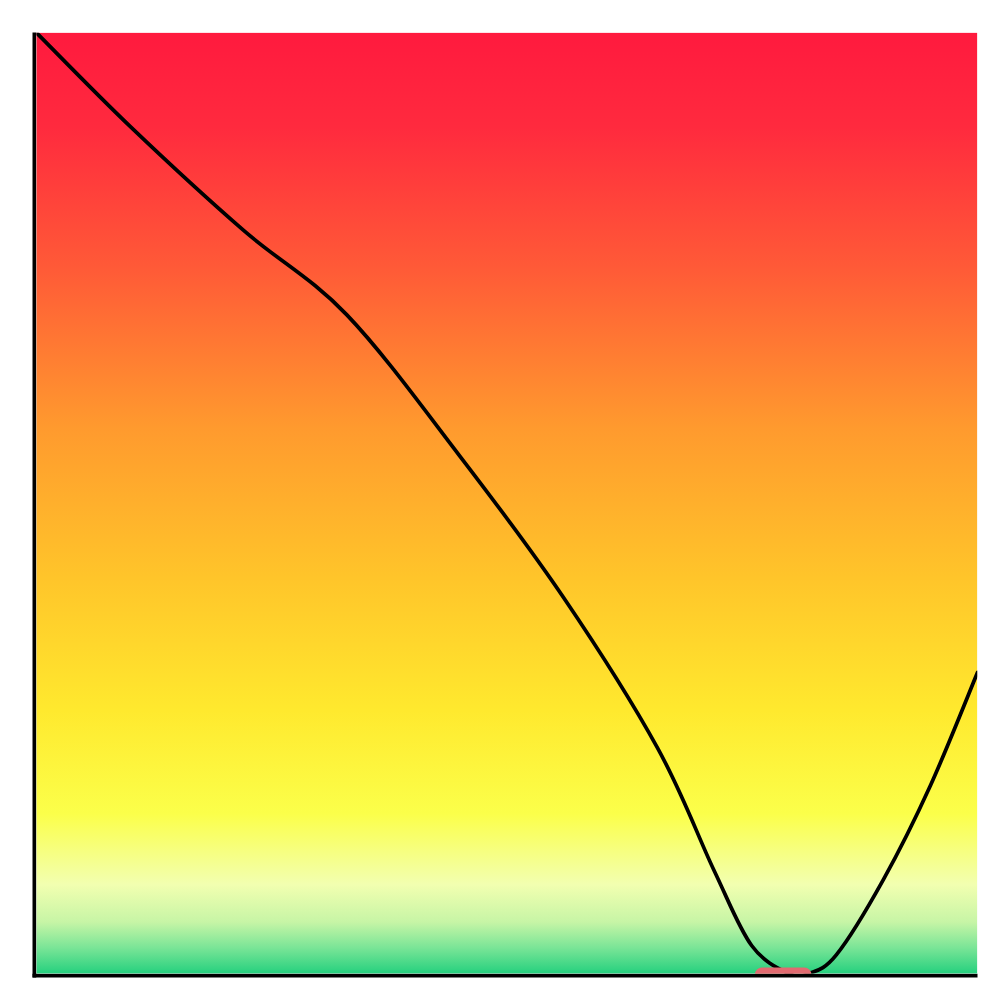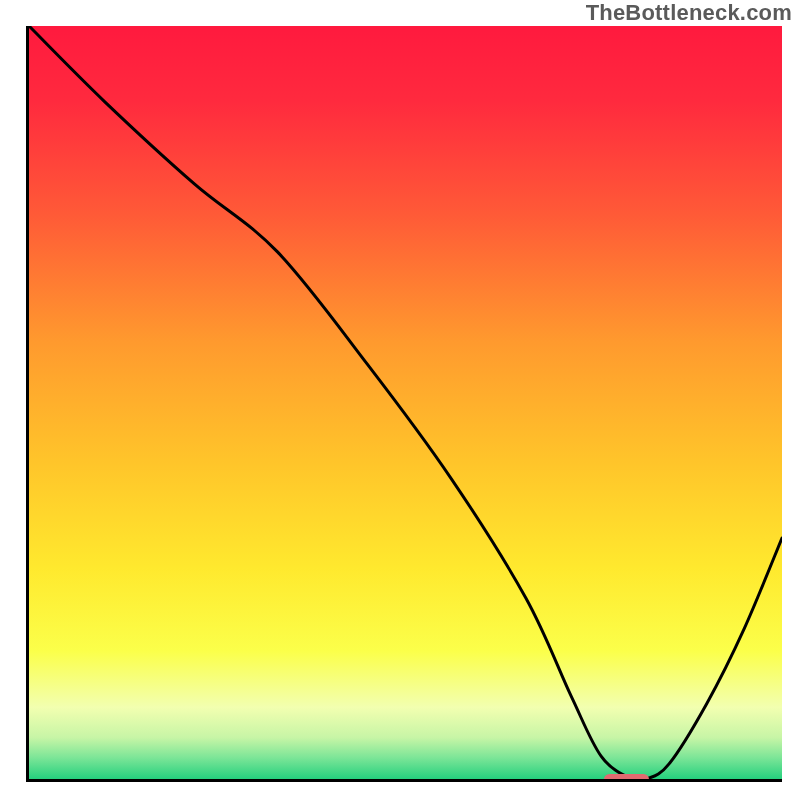--- a/index.html
+++ b/index.html
@@ -48,21 +48,20 @@
     height: 11px;
     border-radius: 6px;
     background: #e16a70;
   }
 </style>
 </head>
 <body>
 
 <div class="frame">
 
-  <div class="watermark">TheBottleneck.com</div>
 
   <div class="plot">
 
     <svg class="gradient" viewBox="0 0 756 756" preserveAspectRatio="none">
       <defs>
         <linearGradient id="bg" x1="0" y1="0" x2="0" y2="1">
             <stop offset="0%" stop-color="#ff1a3e"></stop>
             <stop offset="10%" stop-color="#ff2a3e"></stop>
             <stop offset="25%" stop-color="#ff5a37"></stop>
             <stop offset="42%" stop-color="#ff9a2e"></stop>

